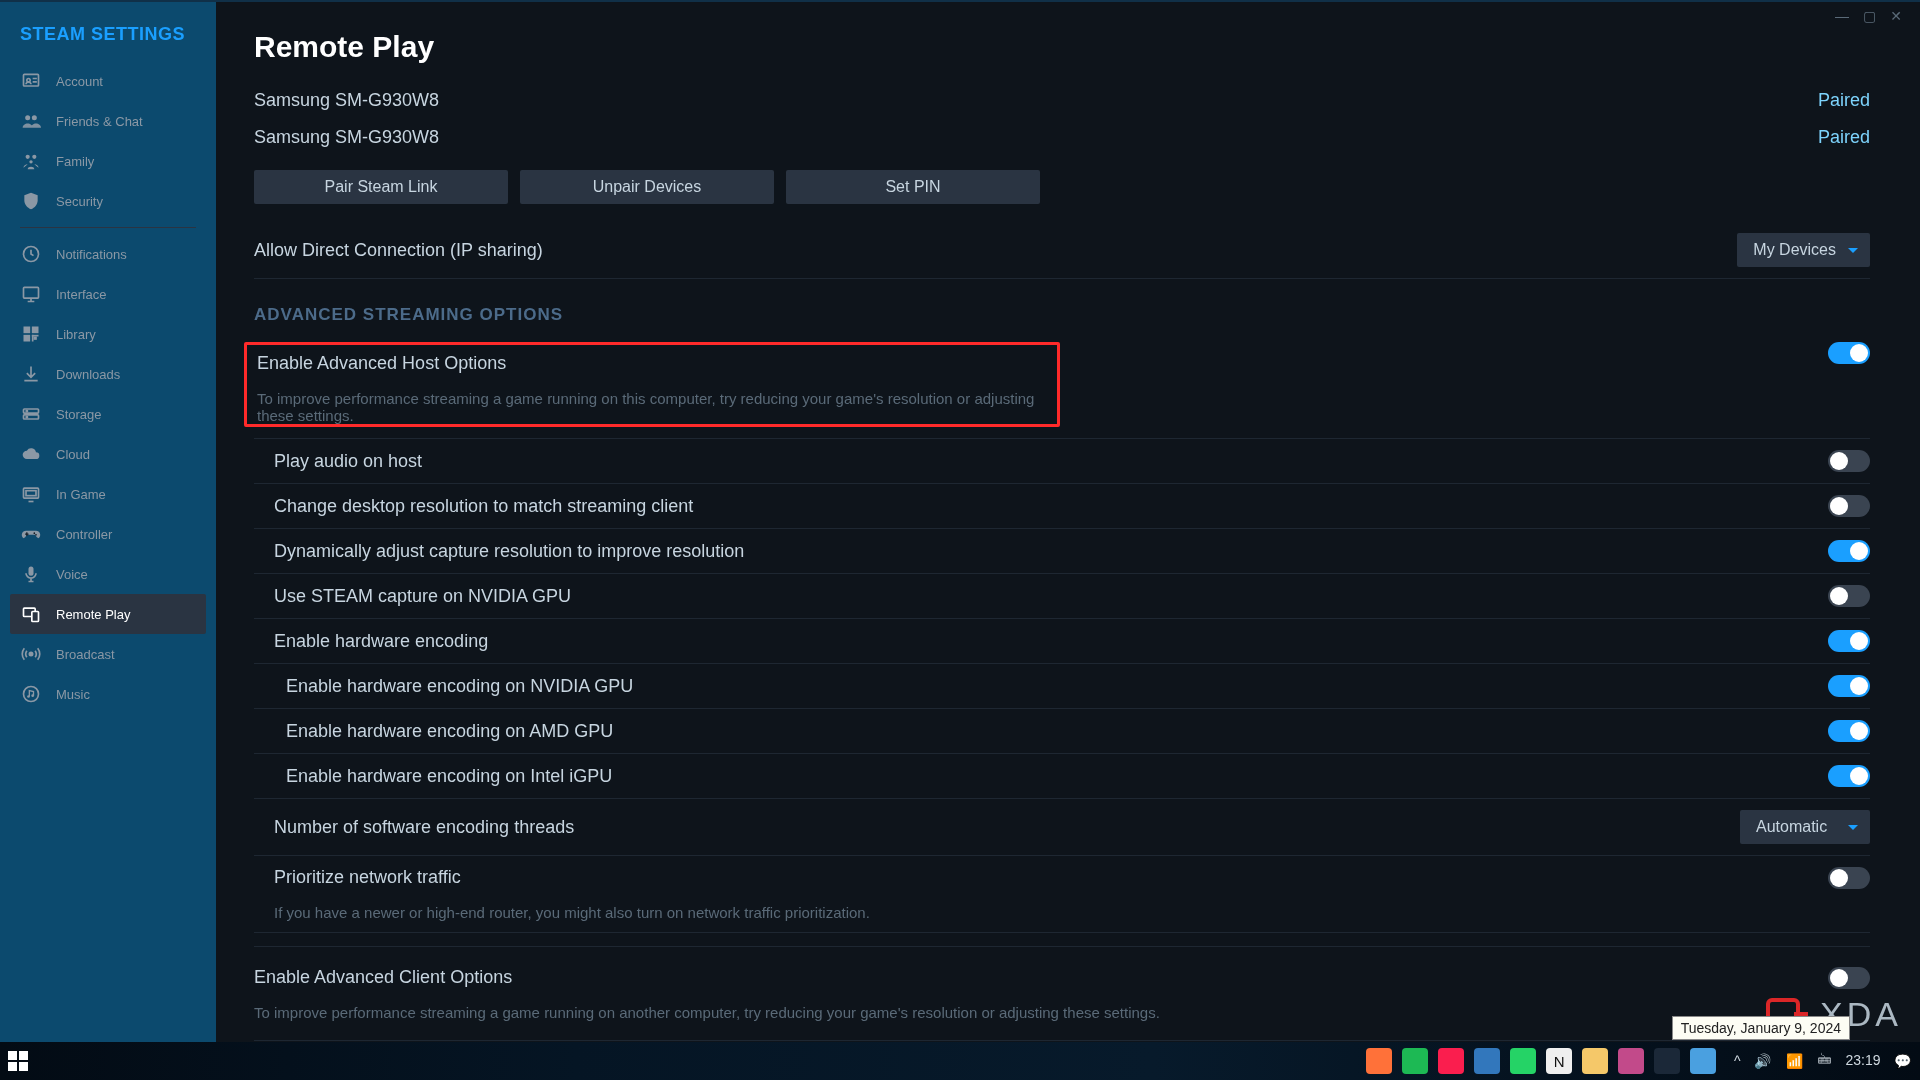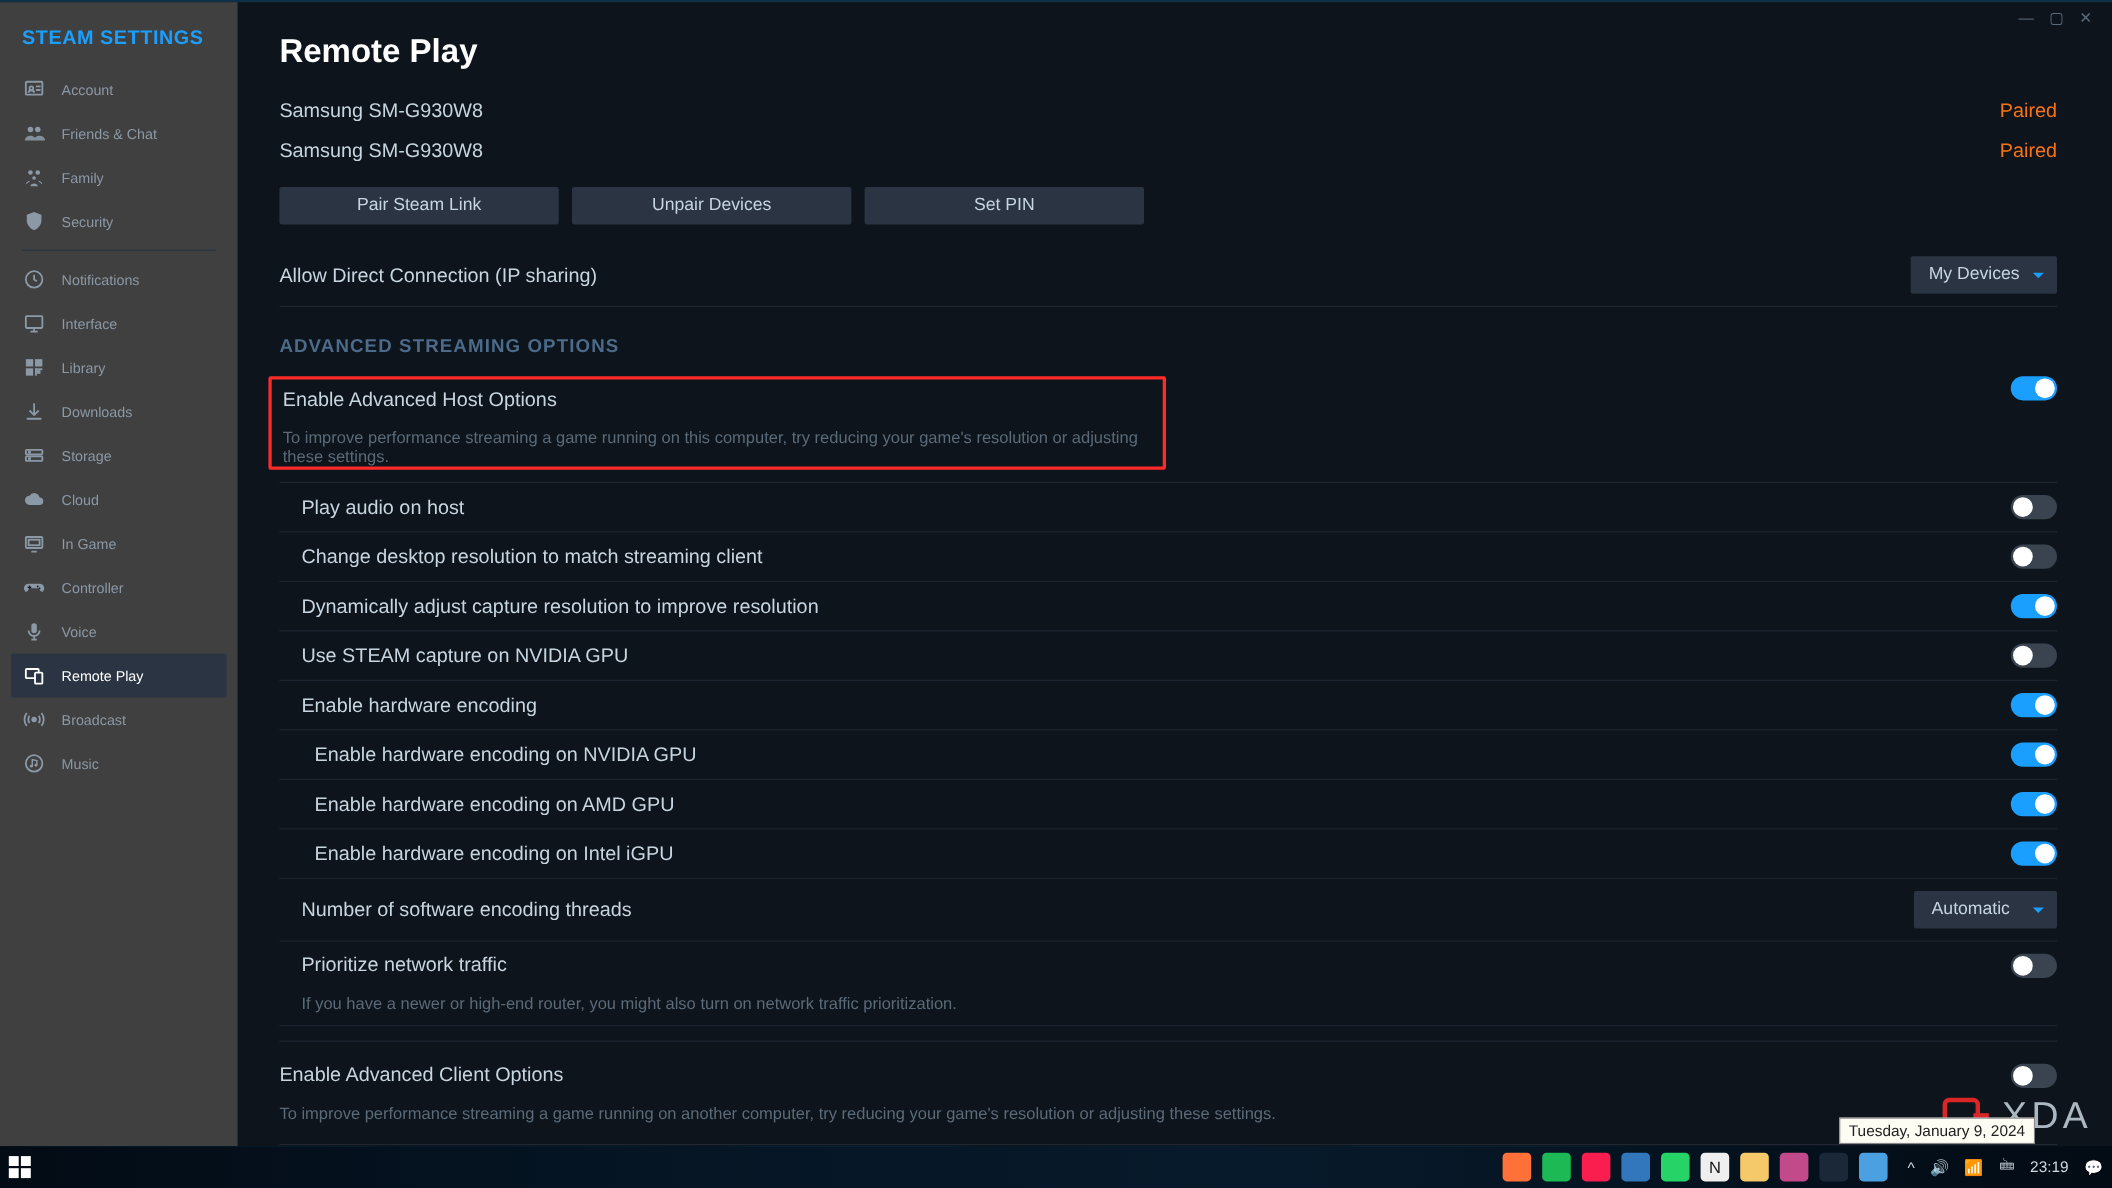--- a/index.html
+++ b/index.html
@@ -25,21 +25,21 @@
   z-index: 50;
 }
 .window-controls span { color: #5a6a78; font-size: 14px; cursor: pointer; }
 .app {
   display: flex;
   height: 100%;
   border-top: 2px solid #1a9fff33;
 }
 .sidebar {
   width: 216px;
-  background: #404040;
+  background: #0c4a6e;
   padding: 22px 10px 0 10px;
   flex-shrink: 0;
 }
 .sidebar-title {
   color: #1a9fff;
   font-weight: 700;
   font-size: 18px;
   letter-spacing: 0.5px;
   padding: 0 10px 16px 10px;
 }
@@ -62,21 +62,21 @@
   flex: 1;
   padding: 28px 50px 0 38px;
   overflow: hidden;
 }
 .page-title { color:#fff; font-size:30px; font-weight:700; margin-bottom:18px; }
 .device-row {
   display:flex; justify-content:space-between; align-items:center;
   padding: 8px 0;
   color:#c7d5e0; font-size:18px;
 }
-.device-row .status { color:#f97316; }
+.device-row .status { color:#7dd3fc; }
 .btn-row { display:flex; gap:12px; margin: 14px 0 18px 0; }
 .btn {
   background:#2a3442; color:#c7d5e0; border:none; height:34px;
   width:254px; font-size:16px; cursor:pointer; border-radius:2px;
 }
 .row {
   display:flex; justify-content:space-between; align-items:center;
   padding: 11px 0;
   border-bottom:1px solid #1e2732;
 }

